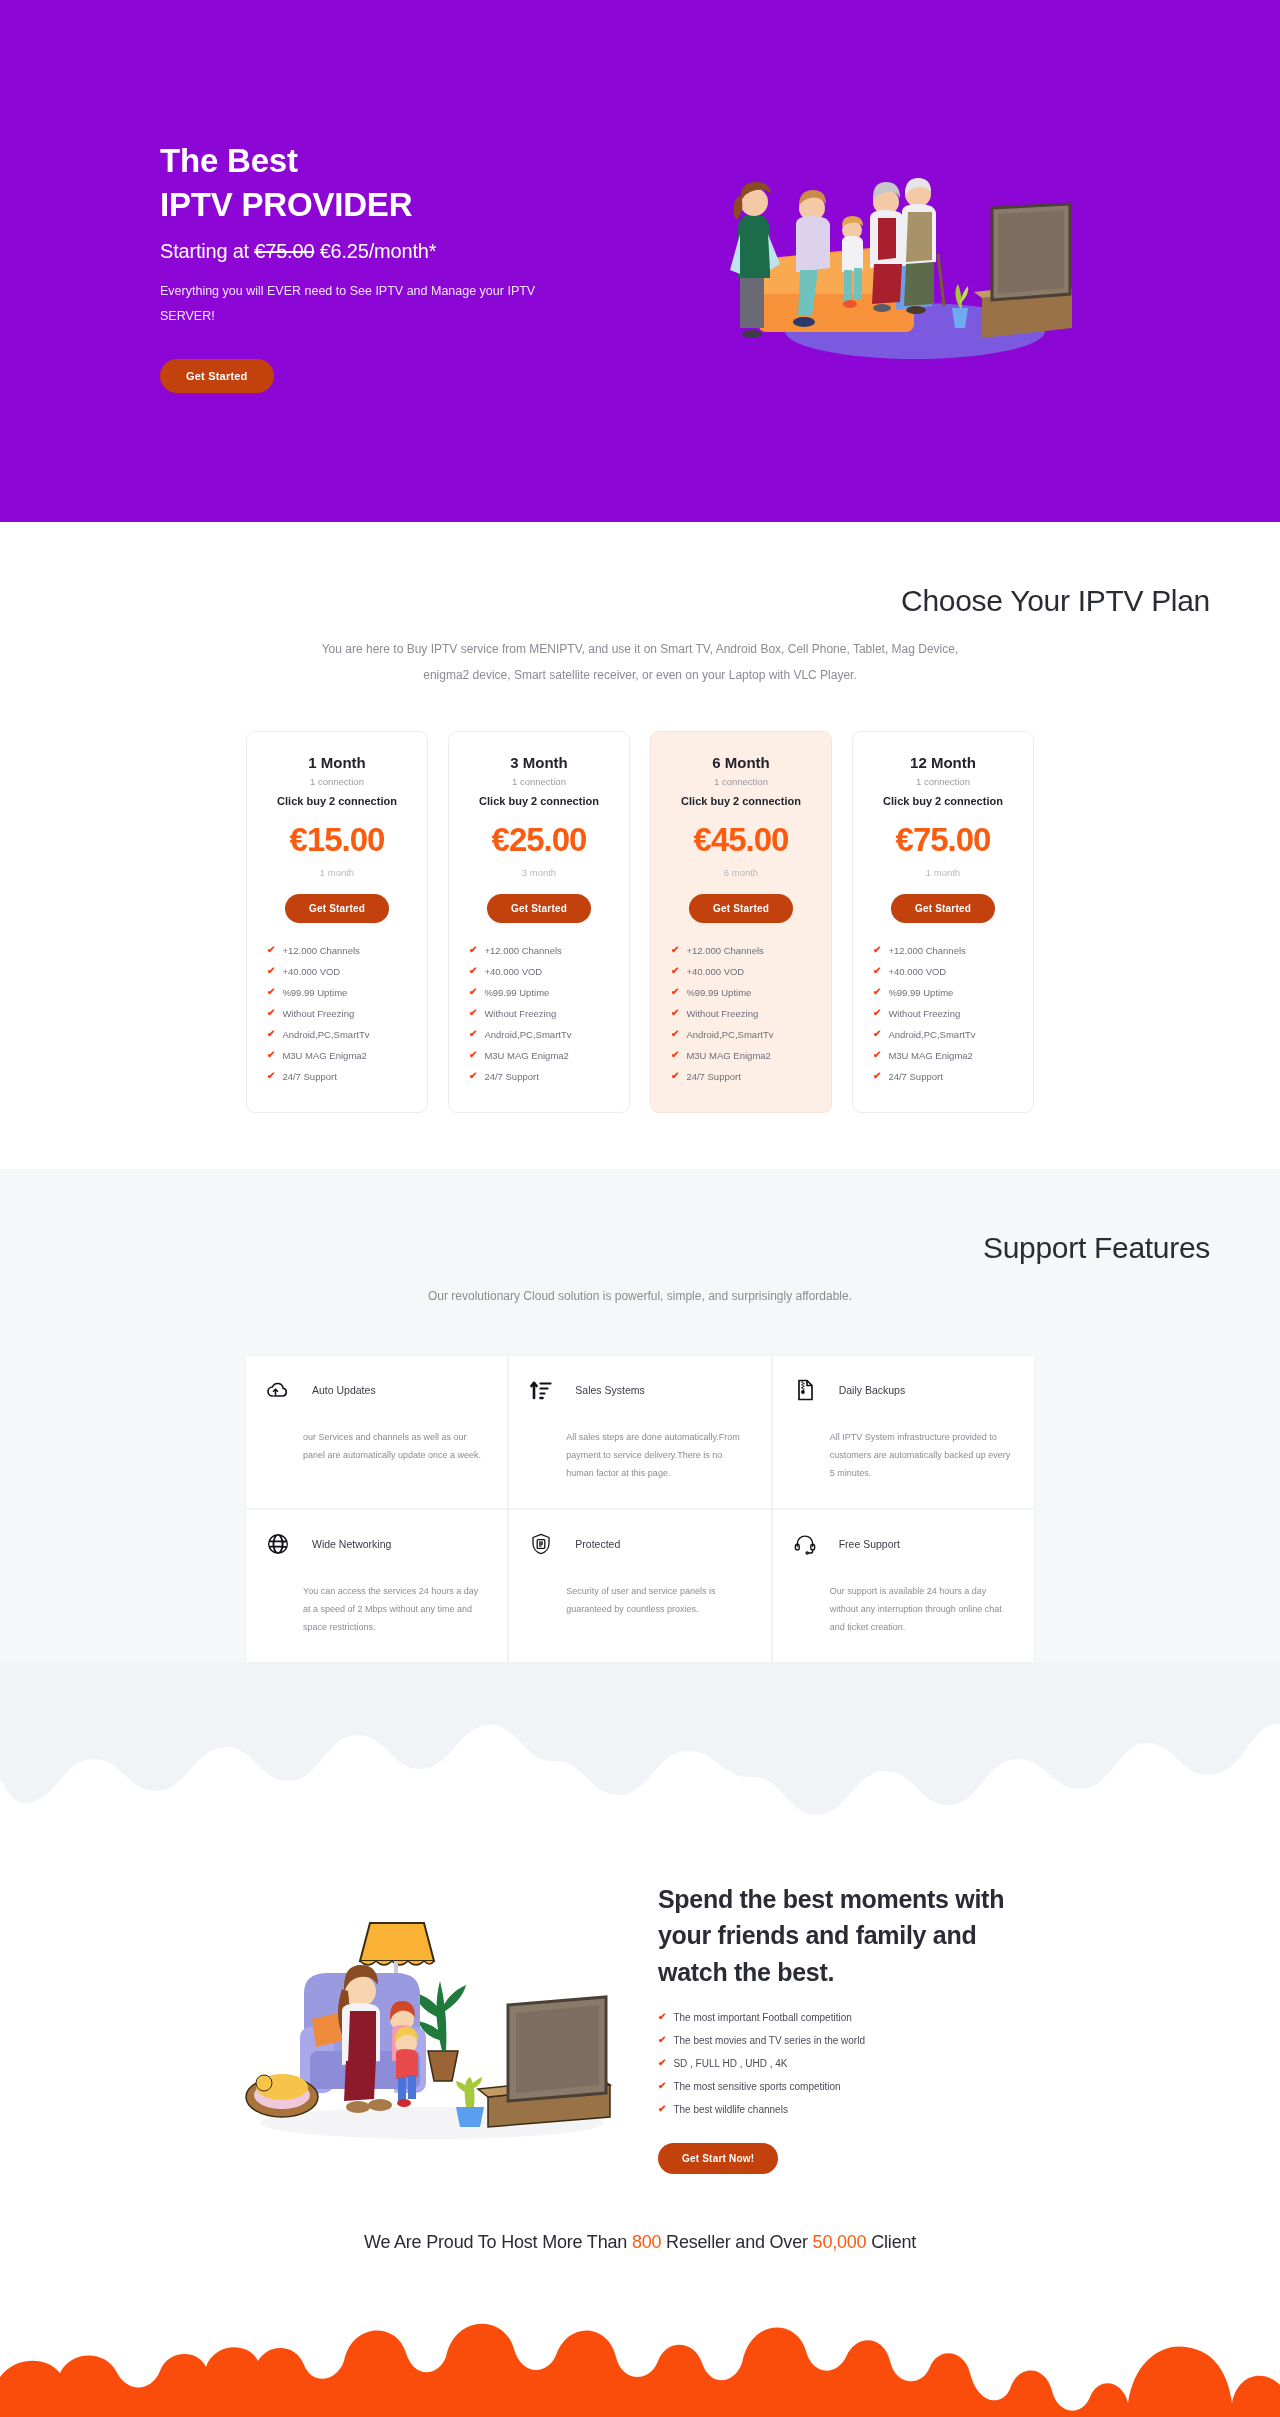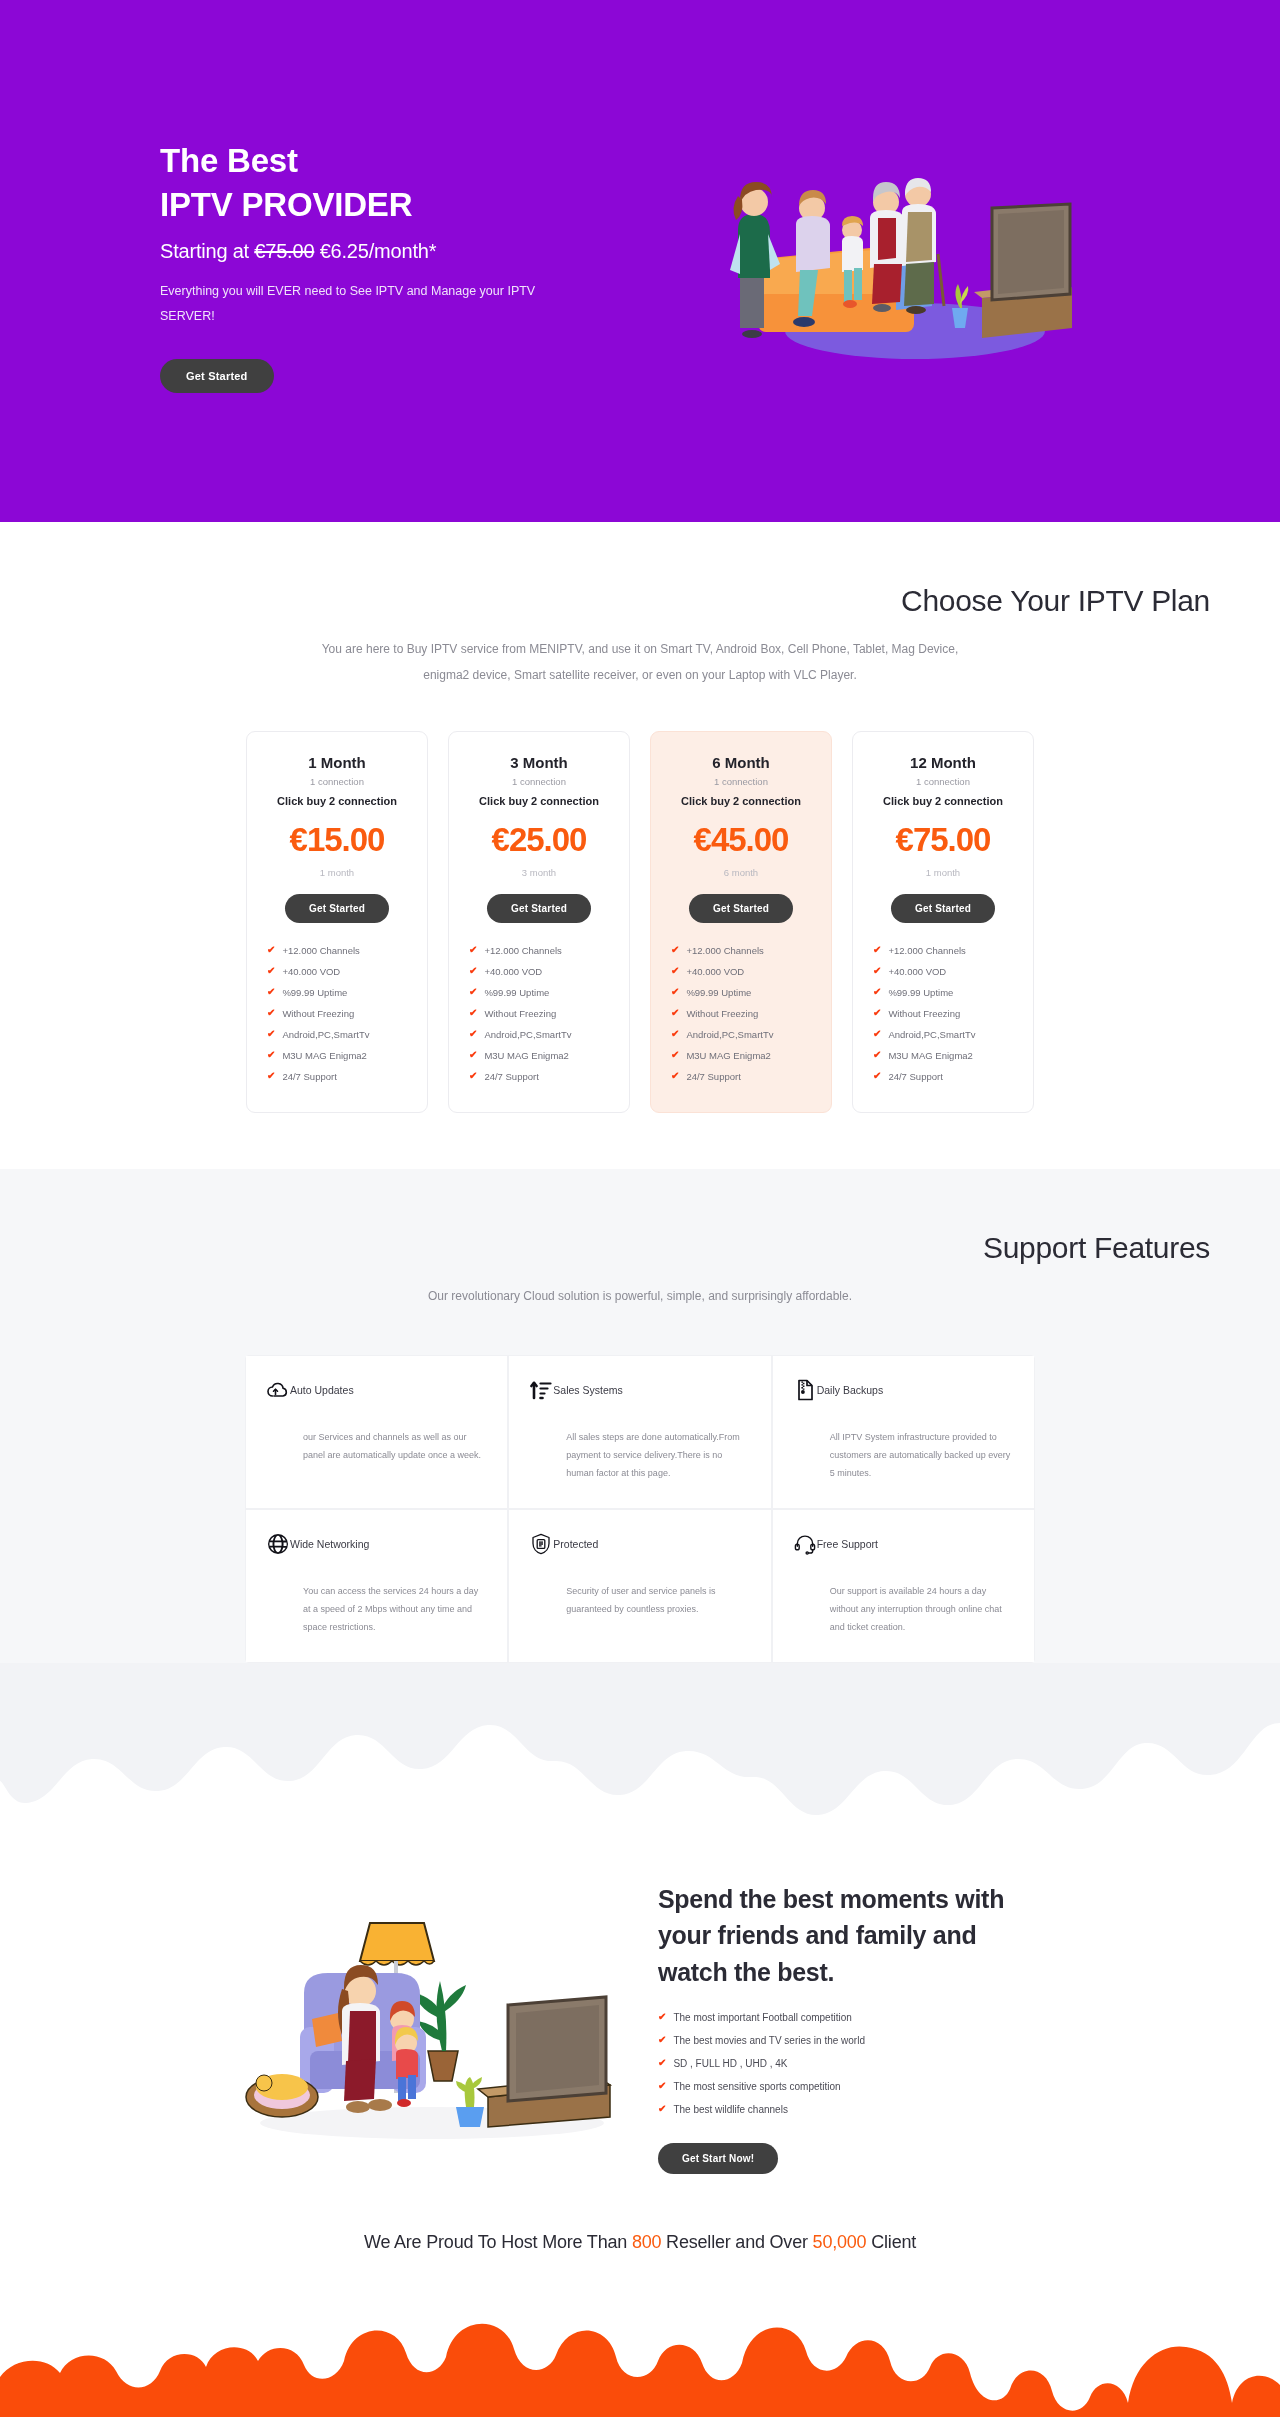--- a/index.html
+++ b/index.html
@@ -44,21 +44,21 @@
   .hero-sub .strike { text-decoration: line-through; }
   .hero-desc {
     font-size: 12.5px;
     color: #f0e3fb;
     line-height: 2.0;
     margin-top: 16px;
     max-width: 380px;
   }
   .btn-orange {
     display: inline-block;
-    background: #404040;
+    background: #c2410c;
     color: #ffffff;
     border: none;
     border-radius: 40px;
     padding: 11px 26px;
     font-size: 11px;
     font-weight: bold;
     cursor: pointer;
     letter-spacing: 0.2px;
     font-family: "Liberation Sans", sans-serif;
   }
@@ -140,21 +140,21 @@
     margin-right: auto;
     border-radius: 4px;
     overflow: hidden;
   }
   .feature-card {
     background: #ffffff;
     padding: 22px 20px 26px;
     min-height: 108px;
     border: 1px solid #f0f1f4;
   }
-  .fc-head { display: flex; align-items: center; gap: 0; }
+  .fc-head { display: flex; align-items: center; gap: 22px; }
   .fc-icon { width: 24px; height: 24px; flex: none; color: #111118; }
   .fc-icon svg { width: 100%; height: 100%; display: block; }
   .fc-title { font-size: 10.5px; color: #3a3a44; }
   .fc-body {
     font-size: 9px;
     color: #8b8b94;
     line-height: 2.0;
     margin-top: 26px;
     padding-left: 37px;
   }

